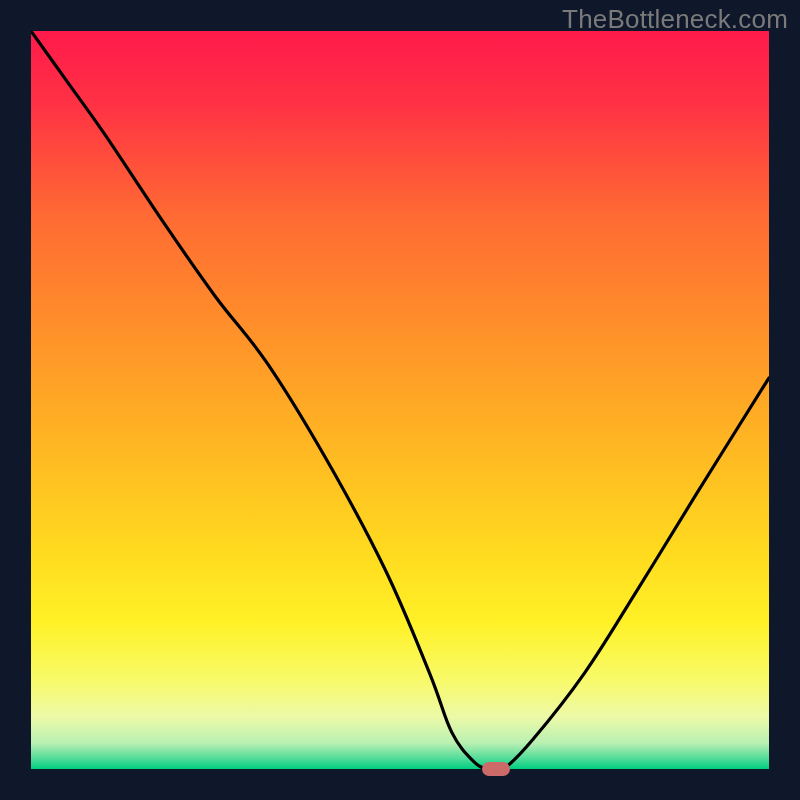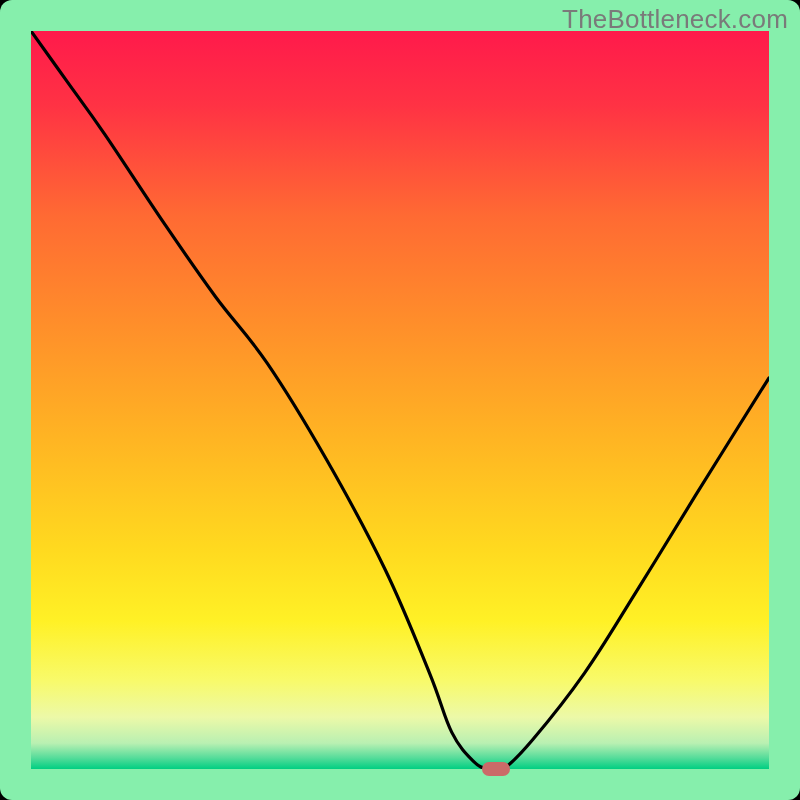--- a/index.html
+++ b/index.html
@@ -1,22 +1,21 @@
 <!DOCTYPE html>
 <html><head>
 <meta charset="utf-8">
 <style>
   * { margin: 0; padding: 0; box-sizing: border-box; }
   html, body { width: 800px; height: 800px; overflow: hidden; background: #000; }
   .frame {
     position: relative;
     width: 800px;
     height: 800px;
-    background: #86efac;
-    border-radius: 12px;
+    background: #0f172a;
   }
   .watermark {
     position: absolute;
     top: 4px;
     right: 12px;
     font-family: Arial, Helvetica, sans-serif;
     font-size: 26px;
     color: #7a7a7a;
     font-weight: 500;
     letter-spacing: 0.2px;

